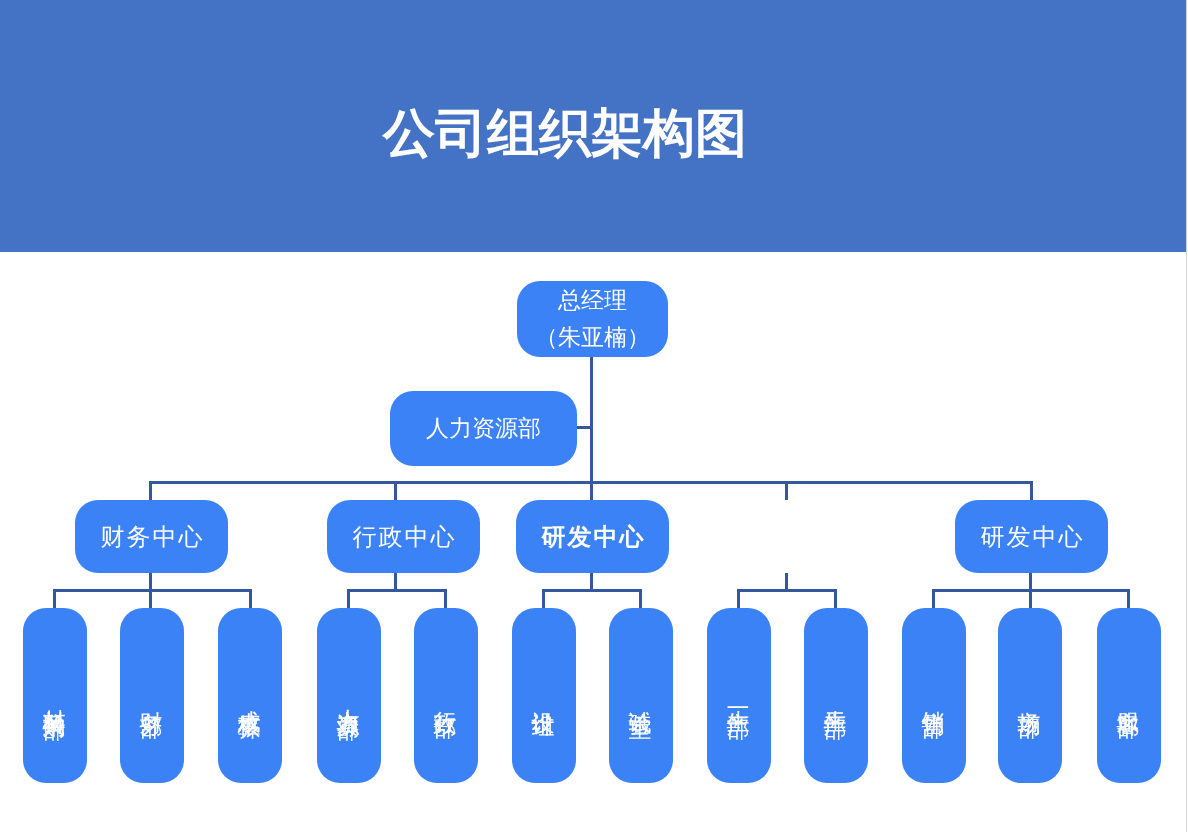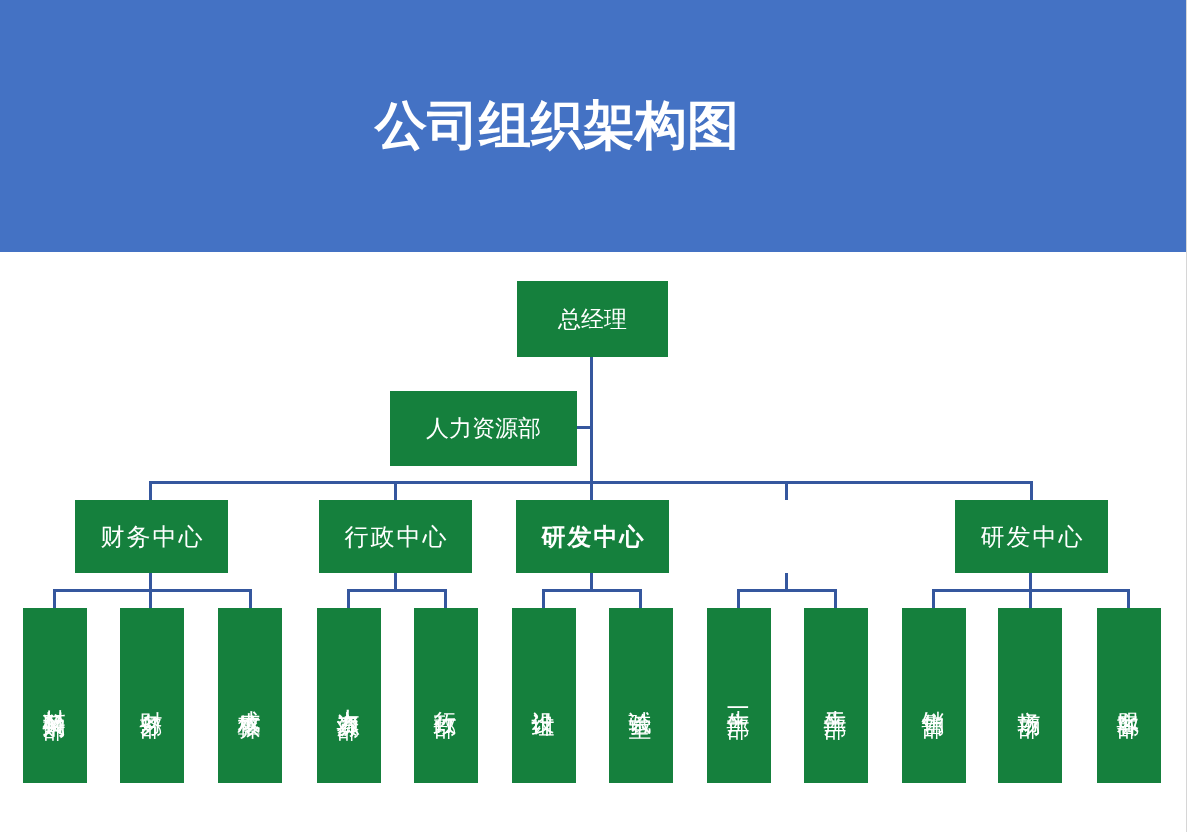--- a/index.html
+++ b/index.html
@@ -9,30 +9,31 @@
     overflow:hidden;
   }
   .slide{position:absolute;left:0;top:0;width:1188px;height:832px;}
   
   .banner{
     position:absolute;left:0;top:0;width:1186px;height:252px;
     background:#4472C4;
   }
   .page-title{
     position:absolute;left:557px;top:126px;transform:translate(-50%,-50%);
-    margin:0;color:#ffffff;font-size:52px;font-weight:bold;
+    margin:8px;color:#ffffff;font-size:52px;font-weight:bold;
     letter-spacing:0px;white-space:nowrap;
   }
   
   .line{position:absolute;background:#35579E;}
   
   .node{
-    position:absolute;background:#15803d;color:#ffffff;
+    position:absolute;background:#3b82f6;color:#ffffff;
     display:flex;flex-direction:column;align-items:center;justify-content:center;
     box-sizing:border-box;
+    border-radius:23px;
   }
   .node.root{left:517px;top:281px;width:151px;height:76px;font-size:23px;line-height:37px;}
   .node.deputy{left:390px;top:391px;width:187px;height:75px;font-size:23px;line-height:37px;}
   .node.center{top:500px;width:153px;height:73px;font-size:24px;letter-spacing:2px;}
   .node.center div{margin-left:2px;}
   .node.leaf{top:608px;width:64px;height:175px;}
   .vtext{
     writing-mode:vertical-rl;text-orientation:upright;
     font-size:23px;letter-spacing:2px;color:#ffffff;
   }
@@ -79,30 +80,31 @@
   <div class="line" style="left:737px;top:589px;width:3px;height:19px;"></div>
   <div class="line" style="left:834px;top:589px;width:3px;height:19px;"></div>
 
   <div class="line" style="left:1029px;top:573px;width:3px;height:35px;"></div>
   <div class="line" style="left:932px;top:589px;width:196px;height:3px;"></div>
   <div class="line" style="left:932px;top:589px;width:3px;height:19px;"></div>
   <div class="line" style="left:1127px;top:589px;width:3px;height:19px;"></div>
 
   <div class="node root">
     <div>总经理</div>
+    <div>（朱亚楠）</div>
   </div>
 
   <div class="node deputy">
     <div>人力资源部</div>
   </div>
 
   <div class="node center" style="left:75px;">
     <div>财务中心</div>
   </div>
-  <div class="node center" style="left:319px;">
+  <div class="node center" style="left:327px;">
     <div>行政中心</div>
   </div>
   <div class="node center" style="left:516px;font-weight:bold;">
     <div>研发中心</div>
   </div>
   <div class="node center" style="left:955px;">
     <div>研发中心</div>
   </div>
 
   <div class="node leaf" style="left:23px;">

